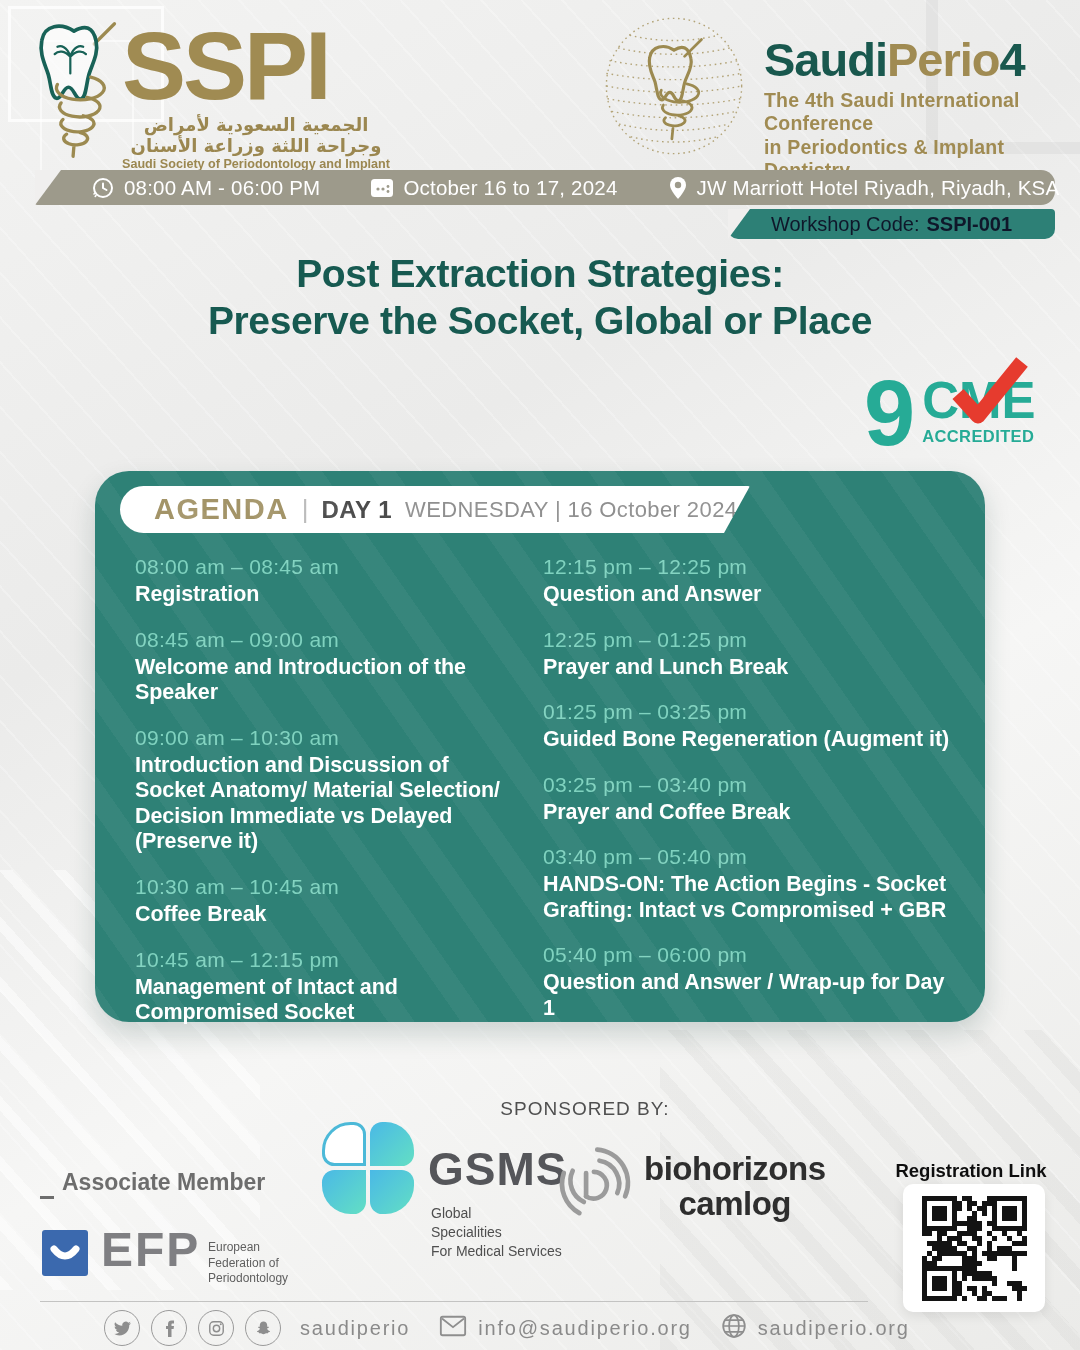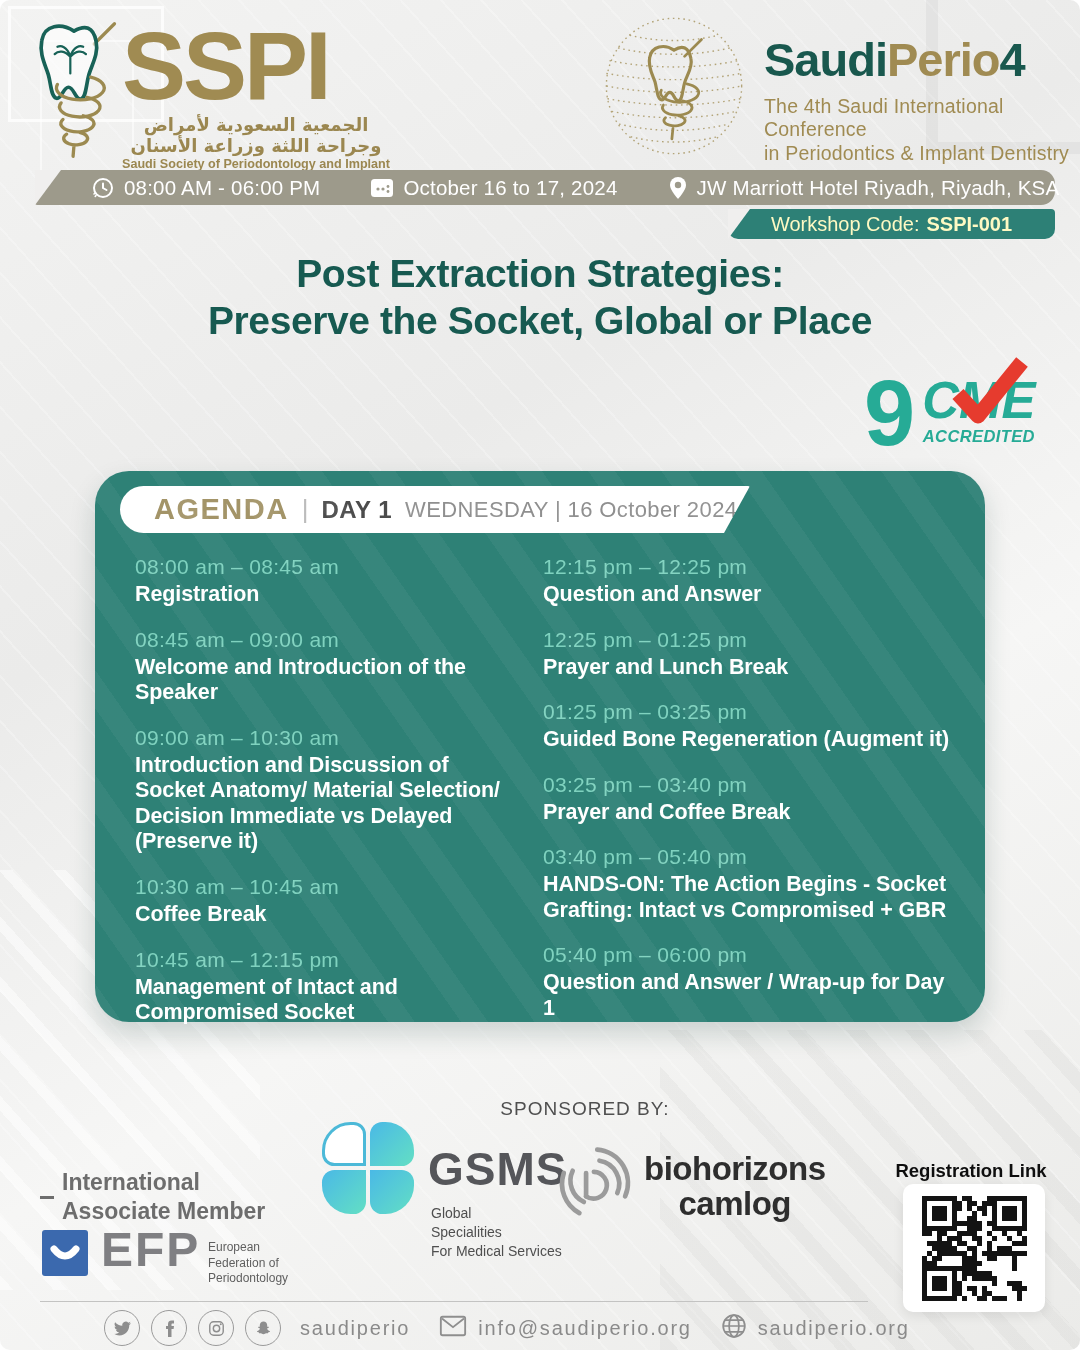--- a/index.html
+++ b/index.html
@@ -1,55 +1,55 @@
 <!DOCTYPE html>
 <html><head>
 <meta charset="utf-8">
 <style>
   html,body{margin:0;padding:0;}
   body{font-family:"Liberation Sans",sans-serif;}
   #page{position:relative;width:1080px;height:1350px;overflow:hidden;
-    background:linear-gradient(150deg,#f3f3f2 0%,#ebebea 35%,#f6f6f5 62%,#ebebe9 100%);border-radius:10px;}
+    background:linear-gradient(150deg,#f3f3f2 0%,#ebebea 35%,#f6f6f5 62%,#ebebe9 100%);}
   #page::before{content:"";position:absolute;inset:0;
     background:repeating-linear-gradient(48deg,rgba(255,255,255,.45) 0 2px,rgba(255,255,255,0) 2px 30px);
     opacity:.55;pointer-events:none;}
   .deco{position:absolute;pointer-events:none;}
   .abs{position:absolute;}
 
   
   .sspi-word{font-size:96px;font-weight:800;color:#a08b52;letter-spacing:-3px;line-height:.92;}
   .sspi-ar{font-family:"DejaVu Sans",sans-serif;font-size:18px;font-weight:700;color:#9b8750;width:268px;text-align:center;margin-top:4px;direction:rtl;}
   .sspi-en{font-size:12.6px;font-weight:700;color:#9b8750;width:268px;text-align:center;margin-top:1px;}
   .sp-title{font-size:47px;font-weight:800;letter-spacing:-1px;line-height:1;}
   .sp-teal{color:#19584e}.sp-gold{color:#a08b52}
-  .sp-tag{font-size:19.5px;font-weight:400;color:#a08b52;line-height:1.2;margin-top:12px;letter-spacing:.2px;}
+  .sp-tag{font-size:19.5px;font-weight:700;color:#a08b52;line-height:1.2;margin-top:6px;letter-spacing:.2px;}
 
   
   .infobar{left:35px;top:170px;width:1020px;height:35px;background:#9d9a8b;
     border-radius:2px 14px 14px 2px;display:flex;align-items:center;padding-left:56px;gap:50px;box-sizing:border-box;}
   .infobar .cut{position:absolute;left:0;top:0;width:0;height:0;
     border-top:35px solid #f0efee;border-right:26px solid transparent;}
   .info-item{display:flex;align-items:center;gap:9px;color:#fff;font-size:20.5px;font-weight:500;letter-spacing:.2px;white-space:nowrap;}
   .workshop{left:728px;top:209px;width:327px;height:30px;background:#2d8076;
     border-radius:0 4px 10px 10px;display:flex;align-items:center;justify-content:center;gap:7px;
-    color:#fef9c3;font-size:20px;}
+    color:#0f172a;font-size:20px;}
   .workshop .cut{position:absolute;left:0;top:0;width:0;height:0;
     border-top:30px solid #f0efee;border-right:22px solid transparent;}
   .workshop b{font-weight:800;}
 
   
   .main-title{left:0;right:0;top:251px;text-align:center;color:#175a51;
     font-size:39px;font-weight:800;line-height:1.2;letter-spacing:-.4px;}
   .title-suffix{font-size:26px;font-weight:400;color:#7c9a94;letter-spacing:.5px;}
 
   
   .cme{left:864px;top:378px;width:190px;}
   .cme-row{display:flex;align-items:flex-start;gap:7px;color:#26ab96;}
   .cme-9{font-size:92px;font-weight:800;line-height:.78;}
-  .cme-col{display:flex;flex-direction:column;align-items:center;font-style:italic;}
+  .cme-col{display:flex;flex-direction:column;align-items:flex-start;}
   .cme-cme{font-size:51px;font-weight:800;line-height:.9;letter-spacing:0;}
   .cme-acc{font-size:16.5px;font-weight:800;letter-spacing:.4px;margin-top:3px;}
   .cme-check{position:absolute;left:86px;top:-22px;}
 
   
   .panel{left:95px;top:471px;width:890px;height:551px;background:#2e8176;border-radius:34px;
     box-shadow:0 12px 26px rgba(20,60,55,.18);}
   .panel::after{content:"";position:absolute;inset:0;border-radius:34px;
     background:repeating-linear-gradient(55deg,rgba(255,255,255,.045) 0 22px,rgba(255,255,255,0) 22px 60px);pointer-events:none;}
   .pill{position:absolute;left:25px;top:15px;width:630px;height:47px;background:#fff;
@@ -290,21 +290,20 @@
       </g>
     </svg>
   </div>
   <div class="abs bio-text">
     <div>biohorizons</div>
     <div>camlog</div>
   </div>
 
   <div class="abs iam-dash"></div>
   <div class="abs iam">
-    <div>International</div>
     <div>Associate Member</div>
   </div>
   <div class="abs efp-sq">
     <svg width="46" height="46" viewBox="0 0 46 46">
       <path d="M12 19 Q23 33 34 19" stroke="#fff" stroke-width="7" fill="none" stroke-linecap="round"></path>
     </svg>
   </div>
   <div class="abs efp-name">EFP</div>
   <div class="abs efp-desc">
     <div>European</div>

